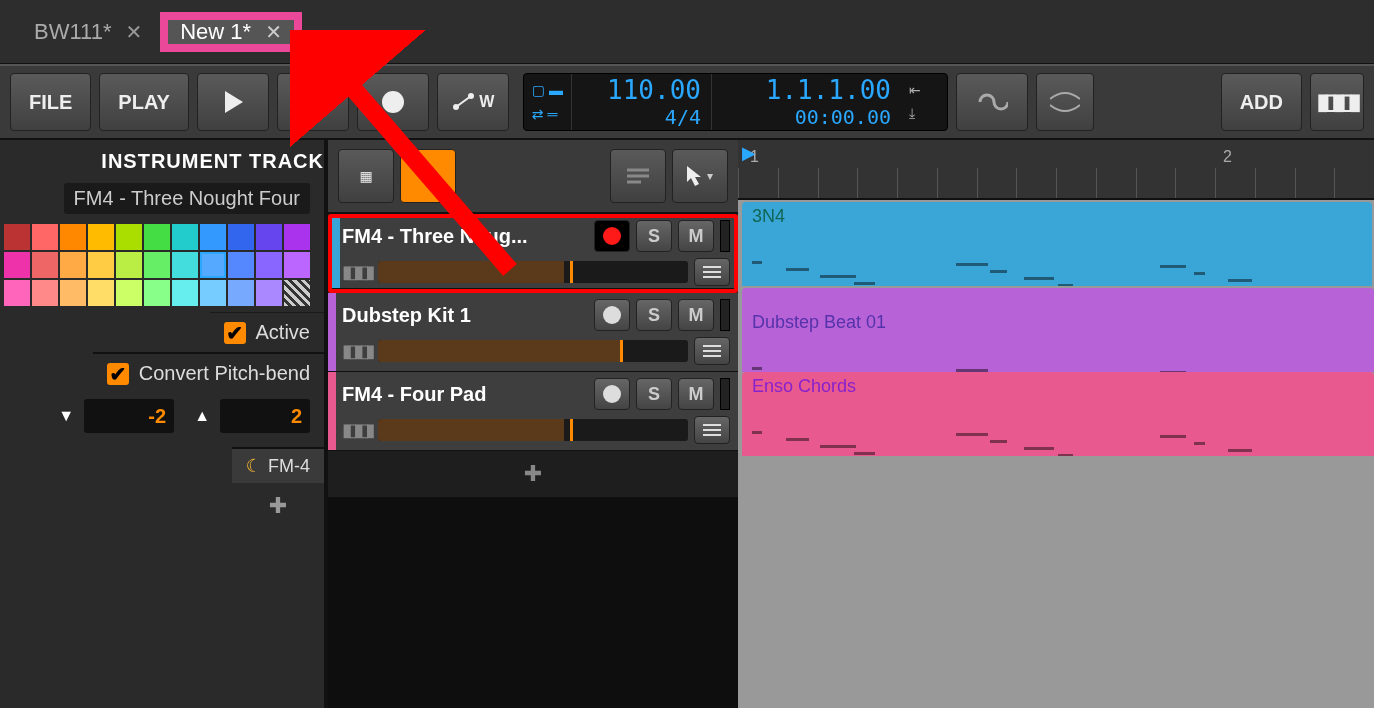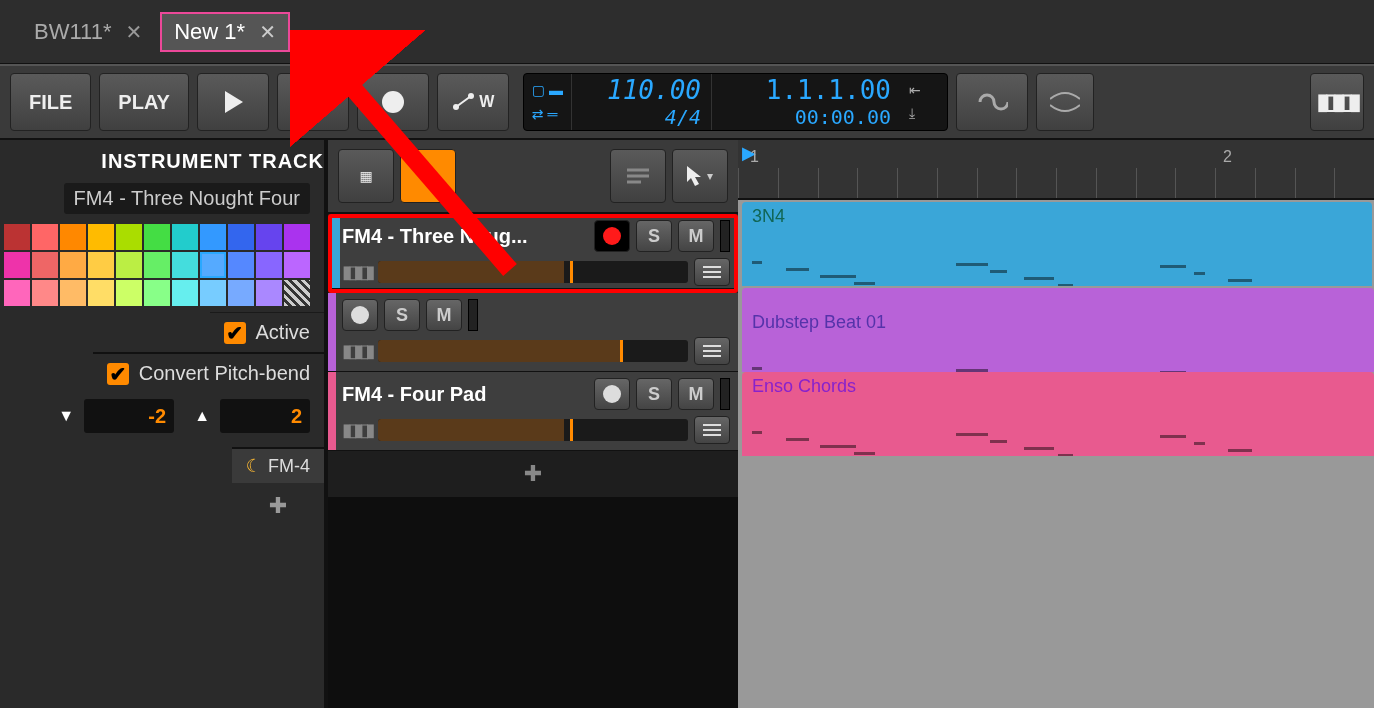--- a/index.html
+++ b/index.html
@@ -8,21 +8,21 @@
     background: #1a1a1a;
     color: #ddd;
     width: 1374px;
     height: 708px;
     overflow: hidden;
     position: relative;
   }
   
   .tabbar { height: 64px; display:flex; align-items:center; padding-left:20px; background:#2d2d2d; border-bottom:1px solid #111; }
   .tab { display:flex; align-items:center; height:40px; padding:0 12px; color:#aaa; font-size:22px; border:2px solid transparent; margin-right:4px; cursor:pointer; }
-  .tab.active { background:#555; border:2px solid #ec4899; color:#fff; }
+  .tab.active { background:#555; border:8px solid #ec4899; color:#fff; }
   .tab .close { margin-left:14px; font-size:20px; color:#ccc; }
   .tab.inactive .close { color:#999; }
   
   .toolbar { height:76px; background:#3a3a3a; display:flex; align-items:center; padding:0 10px; gap:8px; border-top:2px solid #555; border-bottom:2px solid #111;}
   .btn { height:58px; background:linear-gradient(#5a5a5a,#404040); border:1px solid #222; border-radius:4px; display:flex; align-items:center; justify-content:center; color:#eee; font-size:20px; font-weight:bold; cursor:pointer; }
   .btn.text { padding:0 18px; }
   .btn.icon { width:72px; }
   .display-group { display:flex; background:#151515; border:1px solid #000; border-radius:4px; height:58px; overflow:hidden; margin-left:6px; }
   .disp-cell { display:flex; flex-direction:column; justify-content:center; padding:0 10px; border-left:1px solid #333;}
   .disp-cell:first-child{border-left:none;}
@@ -120,21 +120,21 @@
         <circle cx="20" cy="5" r="3" fill="#eee"></circle>
         <line x1="5" y1="16" x2="20" y2="5" stroke="#eee" stroke-width="2"></line>
       </svg>W
   </div>
 
   <div class="display-group" style="flex:0 0 auto;">
     <div class="disp-icons">
       <span>▢ ▬</span>
       <span>⇄ ═</span>
     </div>
-    <div class="disp-cell" style="width:140px;font-style:italic;">
+    <div class="disp-cell" style="width:140px;">
       <div class="disp-big">110.00</div>
       <div class="disp-small">4/4</div>
     </div>
     <div class="disp-cell" style="width:190px;">
       <div class="disp-big">1.1.1.00</div>
       <div class="disp-small">00:00.00</div>
     </div>
     <div class="disp-icons" style="width:46px; color:#888;">
       <span style="color:#aaa;">⇤</span>
       <span style="color:#aaa;">⤓</span>
@@ -149,20 +149,21 @@
   <div class="btn icon" style="display:flex;flex-direction:column;gap:2px; width:58px;">
     <svg width="30" height="10">
         <path d="M0 8 Q15 -4 30 8" fill="none" stroke="#aaa" stroke-width="2"></path>
       </svg>
     <svg width="30" height="10">
         <path d="M0 2 Q15 14 30 2" fill="none" stroke="#aaa" stroke-width="2"></path>
       </svg>
   </div>
 
   <div style="flex:1"></div>
+  <div class="btn text">ADD</div>
   <div class="btn icon" style="width:54px;">
     <span class="midi-icon" style="color:#eee; font-size:22px;">▮▯▮▯▮</span>
   </div>
 </div>
 
 <div class="main">
 
   <div class="sidebar">
     <div class="sidebar-header">INSTRUMENT TRACK</div>
     <div class="trackname-field">FM4 - Three Nought Four</div>
@@ -273,20 +274,21 @@
                   <line x1="0" y1="7" x2="18" y2="7" stroke="#ddd" stroke-width="2"></line>
                   <line x1="0" y1="12" x2="18" y2="12" stroke="#ddd" stroke-width="2"></line>
                 </svg>
               </div>
             </div>
           </div>
         </div>
         <div class="track-row">
           <div class="stripe" style="background:#b862d8;"></div>
           <div class="tr-line1">
+            <div class="tr-name">Dubstep Kit 1</div>
             <div class="tr-btn">
               <div class="rec-off"></div>
             </div>
             <div class="tr-btn">S</div>
             <div class="tr-btn">M</div>
             <div style="width:10px;height:32px;background:#222;border:1px solid #000;"></div>
           </div>
           <div class="tr-line2">
             <span class="midi-icon">▮▯▮▯▮</span>
             <div class="vol">

